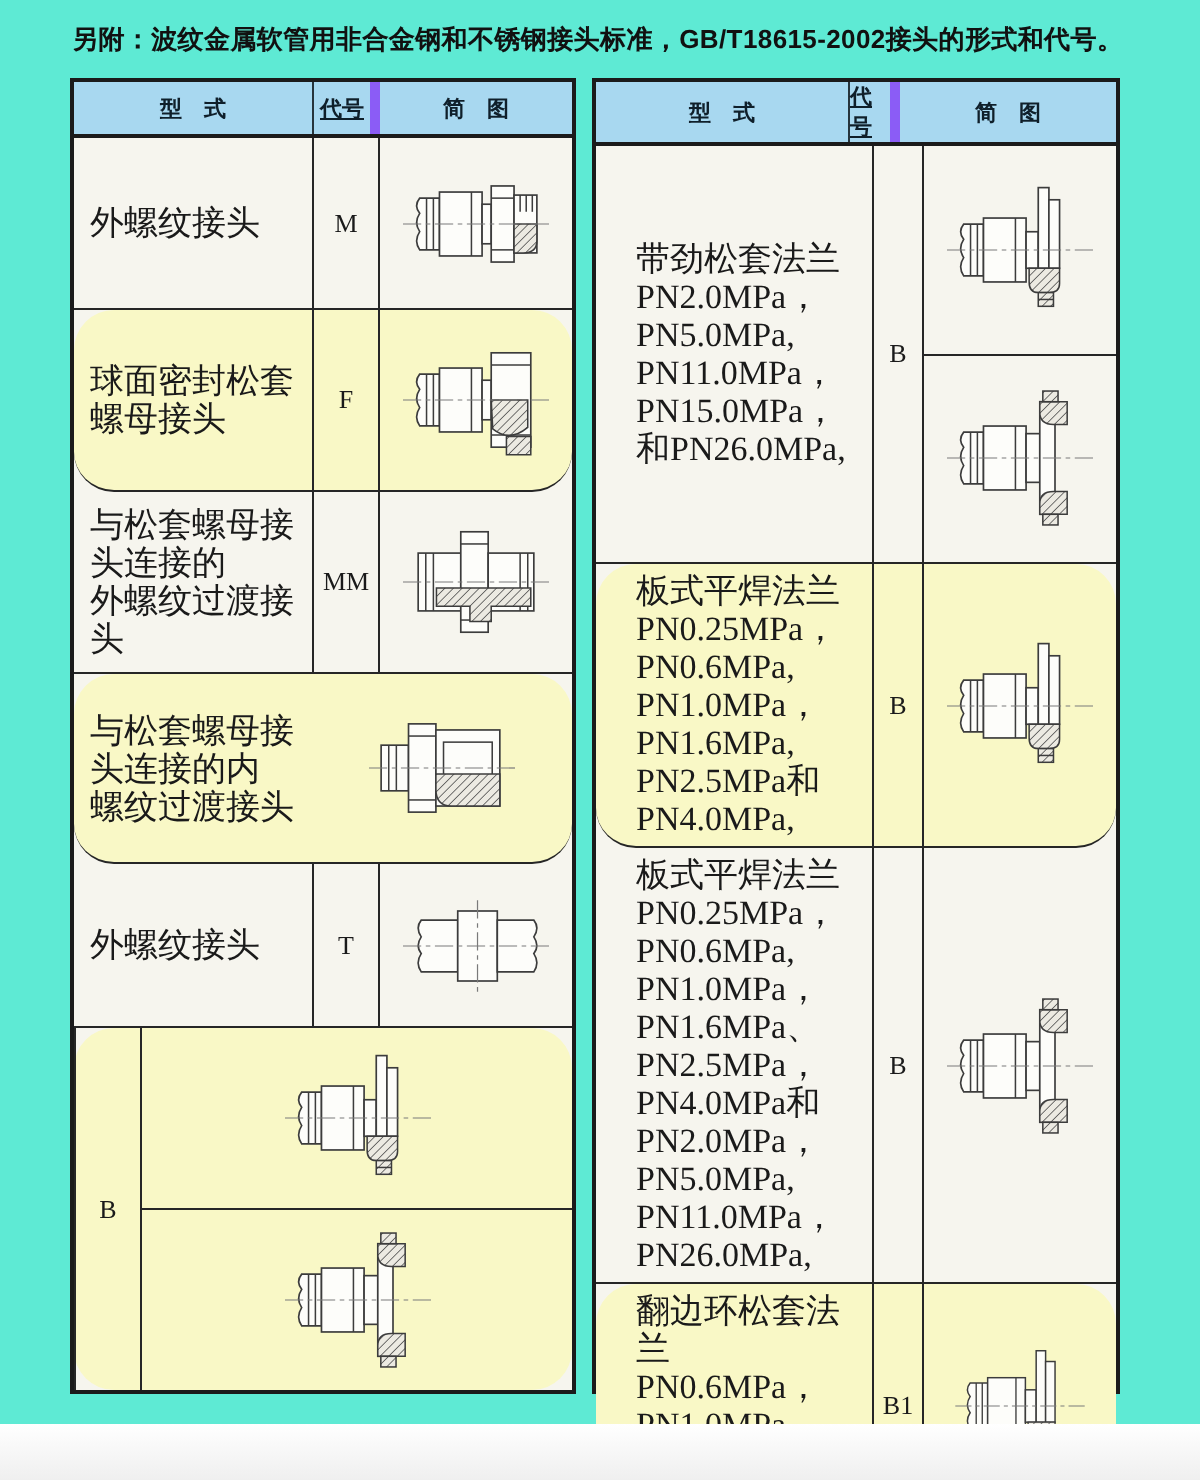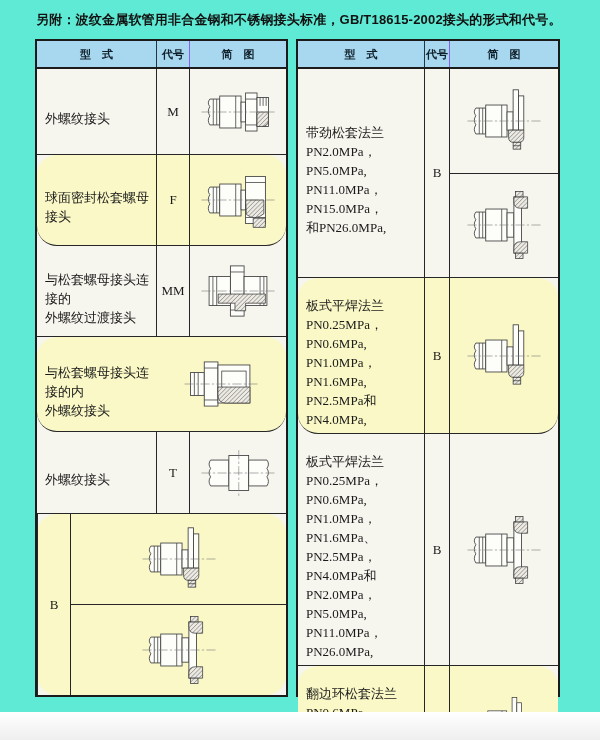--- a/index.html
+++ b/index.html
@@ -13,31 +13,31 @@
 
   .tbl { position:absolute; top:39px; border:2px solid #1b1b1b; display:flex; flex-direction:column; background:#f6f5ee; }
   .tbl-left  { left:35px;  width:253px; height:658px; }
   .tbl-right { left:296px; width:264px; height:658px; }
 
   .thead { flex:0 0 28px; display:flex; background:#a8d8f0; border-bottom:2px solid #1b1b1b; }
   .th { display:flex; align-items:center; justify-content:center;
         font-weight:bold; font-size:11px; color:#0f1f2a; }
   .tbl-left  .th-type { width:119px; } .tbl-left  .th-code { width:34px; }
   .tbl-right .th-type { width:126px; } .tbl-right .th-code { width:26px; }
-  .th-code { border-left:1px solid #26343c; border-right:1px solid #8b5cf6; }
+  .th-code { border-left:1px solid #26343c; border-right:5px solid #8b5cf6;text-decoration:underline; }
   .th-diagram { flex:1; }
 
   .rw { display:flex; border-bottom:1px solid #262626; background:#f6f5ee; }
   .rw:last-child { border-bottom:none; flex:1 1 auto; }
   .rw.hl { background:#f9f8c6;border-radius:20px; }
 
-  .type-cell { display:flex; align-items:center; padding:18px 3px 4px 8px;
-               font-size:13px; line-height:19px; white-space:pre-line; }
+  .type-cell { display:flex; align-items:center; padding:4px 3px 4px 8px;
+               font-size:17px; line-height:19px; white-space:pre-line; }
   .tbl-left  .type-cell { width:119px; }
-  .tbl-right .type-cell { width:126px; }
+  .tbl-right .type-cell { width:126px;margin-left:12px; }
   .code-cell { display:flex; align-items:center; justify-content:center;
                border-left:1px solid #262626; border-right:1px solid #262626;
                font-size:13px; }
   .tbl-left  .code-cell { width:34px; }
   .tbl-right .code-cell { width:26px; }
   .diagram-cell { flex:1; display:flex; flex-direction:column; }
   .dsub { flex:1; display:flex; align-items:center; justify-content:center; overflow:hidden; }
   .dsub + .dsub { border-top:1px solid #262626; }
 
   .dg { width:96px; height:70px; }
@@ -195,21 +195,21 @@
         <div class="dsub">
           <svg class="dg" viewBox="0 0 100 92">
               <use href="#d-mm"></use>
             </svg>
         </div>
       </div>
     </div>
 
     <div class="rw hl" style="flex:0 0 95px">
       <div class="type-cell">与松套螺母接头连接的内
-外螺纹接头</div>
+螺纹过渡接头</div>
       <div class="diagram-cell">
         <div class="dsub">
           <svg class="dg" viewBox="0 0 100 92">
               <use href="#d-mf"></use>
             </svg>
         </div>
       </div>
     </div>
 
     <div class="rw" style="flex:0 0 82px">

